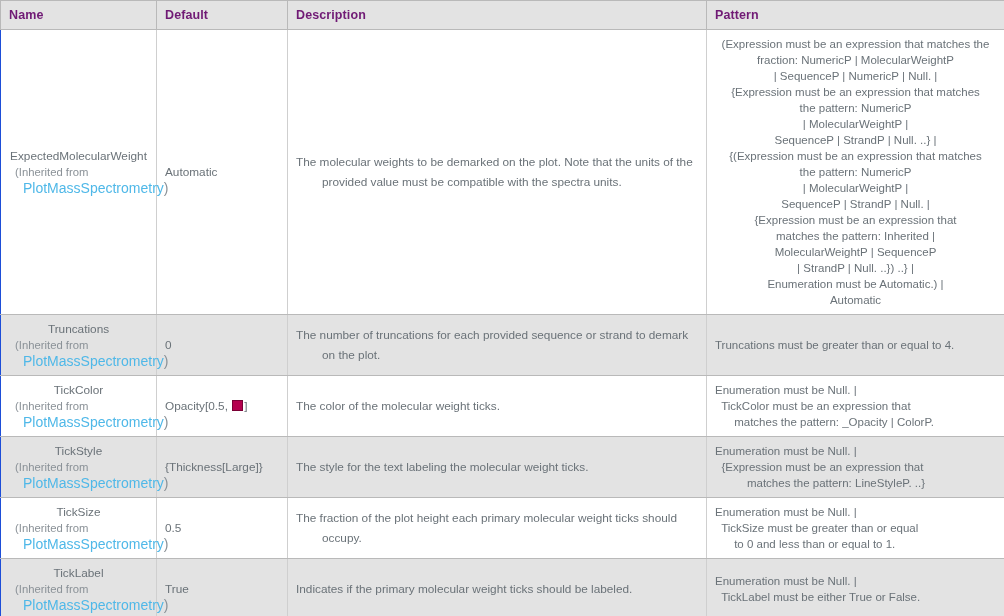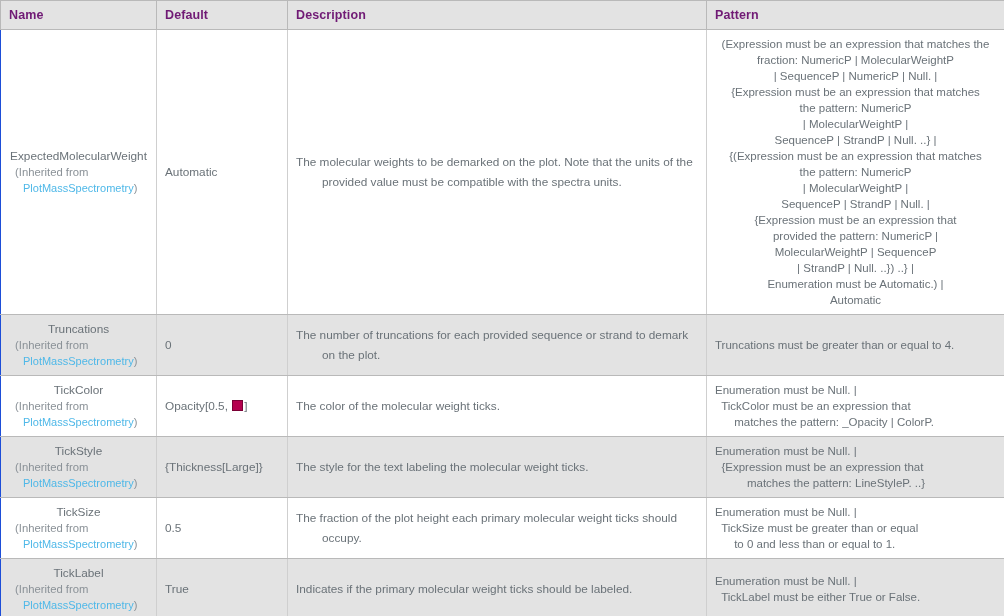--- a/index.html
+++ b/index.html
@@ -67,21 +67,21 @@
   .name-inherit {
     display: block;
     padding-left: 6px;
     color: #8a9197;
     font-size: 11.3px;
   }
   .name-inherit-link-line {
     display: block;
     padding-left: 14px;
     color: #8a9197;
-    font-size: 11px;
+    font-size: 14px;
   }
   a.inherit-link {
     color: #4fb8e8;
     text-decoration: none;
   }
 
   
   .default-val { font-size: 11.8px; color: #6a7278; }
   .swatch {
     display: inline-block;
@@ -150,21 +150,21 @@
             <span class="pline">| SequenceP | NumericP | Null. |</span>
             <span class="pline">{Expression must be an expression that matches</span>
             <span class="pline">the pattern: NumericP</span>
             <span class="pline">| MolecularWeightP |</span>
             <span class="pline">SequenceP | StrandP | Null. ..} |</span>
             <span class="pline">{(Expression must be an expression that matches</span>
             <span class="pline">the pattern: NumericP</span>
             <span class="pline">| MolecularWeightP |</span>
             <span class="pline">SequenceP | StrandP | Null. |</span>
             <span class="pline">{Expression must be an expression that</span>
-            <span class="pline">provided the pattern: NumericP |</span>
+            <span class="pline">matches the pattern: Inherited |</span>
             <span class="pline">MolecularWeightP | SequenceP</span>
             <span class="pline">| StrandP | Null. ..}) ..} |</span>
             <span class="pline">Enumeration must be Automatic.) |</span>
             <span class="pline">Automatic</span>
           </div>
         </td>
       </tr>
       <tr class="row-alt">
         <td>
           <span class="name-main">Truncations</span>

